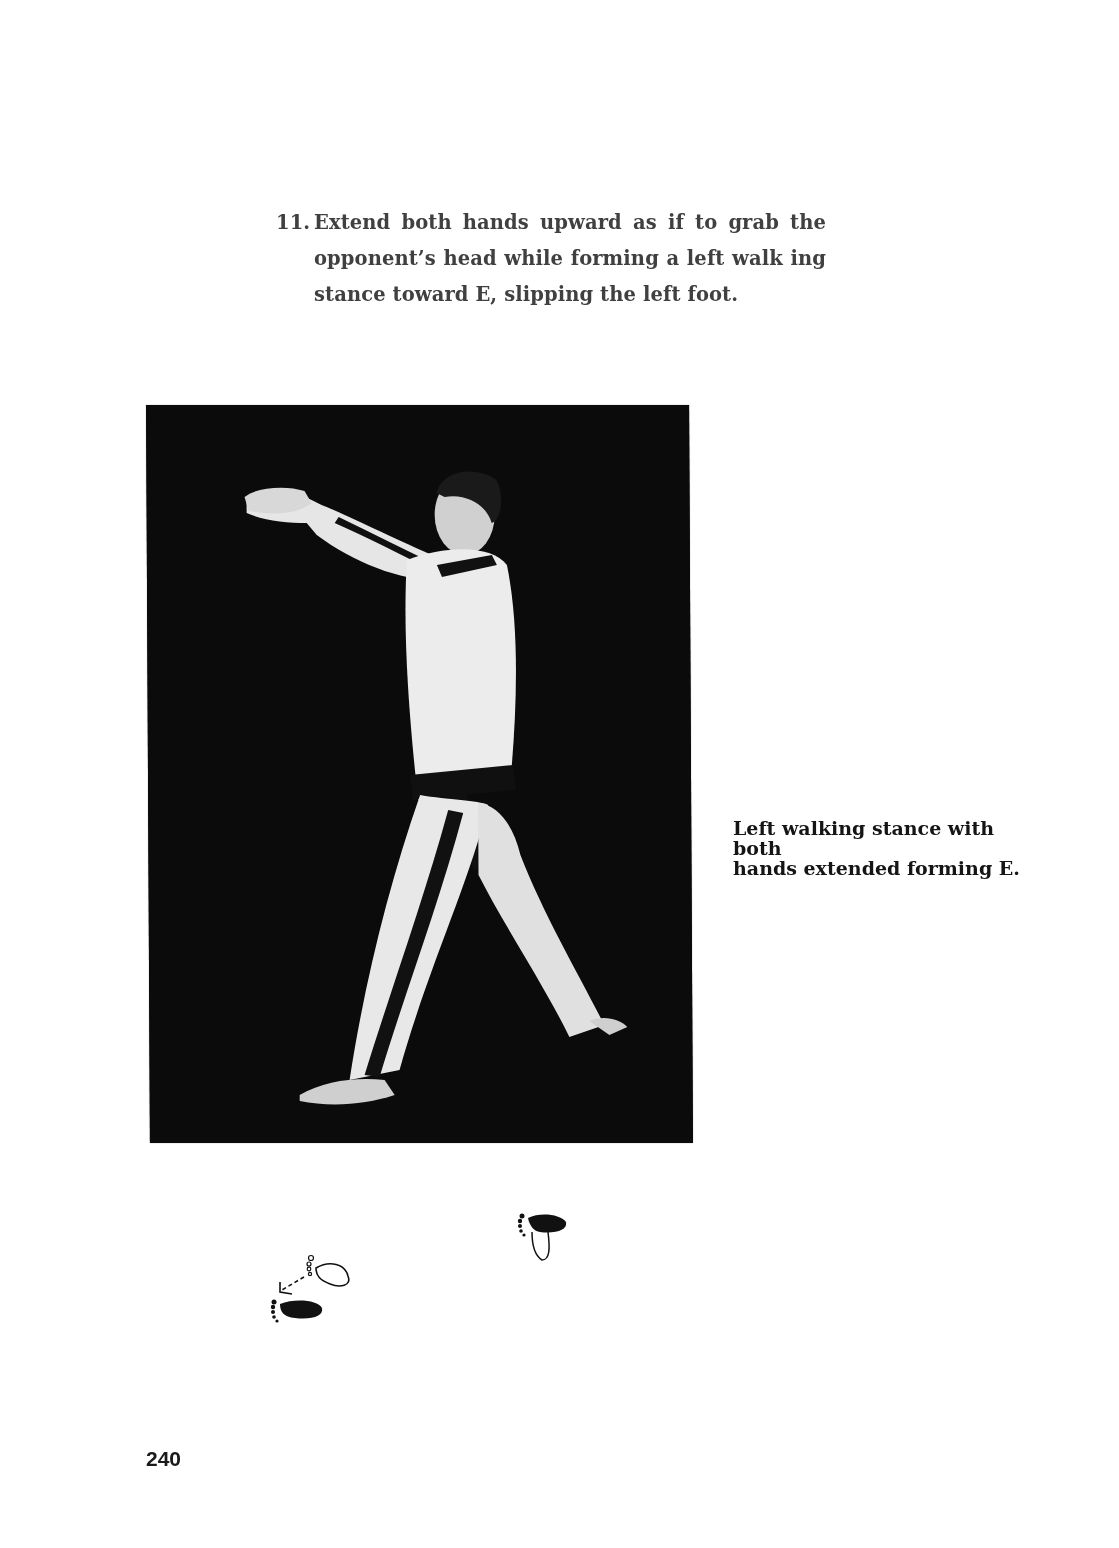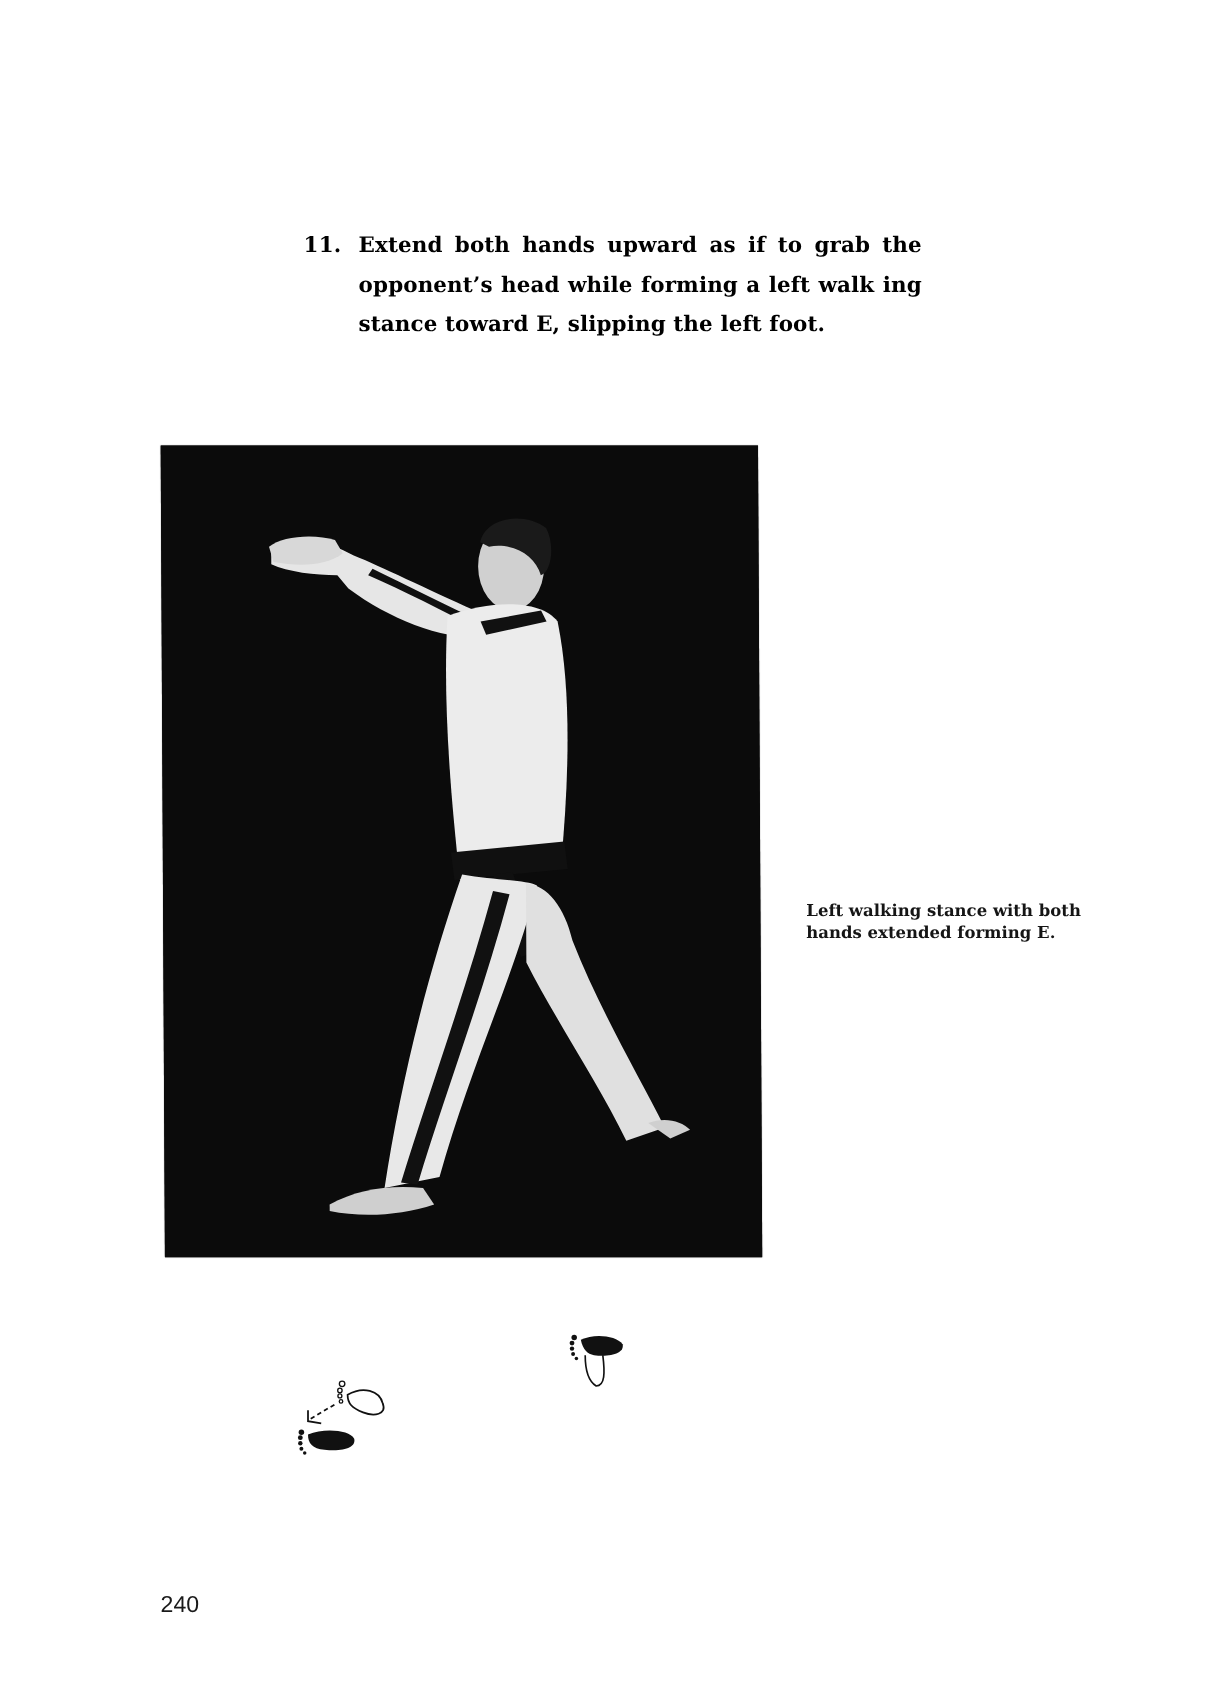--- a/index.html
+++ b/index.html
@@ -17,31 +17,31 @@
     }
     .instruction {
       position: absolute;
       left: 276px;
       top: 205px;
       width: 580px;
       font-family: "DejaVu Serif", serif;
       font-weight: bold;
       font-size: 19.5px;
       line-height: 36px;
-      color: #000000;
+      color: #404040;
       letter-spacing: 0.1px;
     }
     .instruction .num {
       position: absolute;
       left: 0;
       top: 0;
     }
     .instruction .text {
       display: block;
-      margin-left: 50px;
+      margin-left: 38px;
       text-align: justify;
       text-align-last: left;
       width: 512px;
     }
     .photo {
       position: absolute;
       left: 148px;
       top: 405px;
       width: 543px;
       height: 738px;
@@ -55,42 +55,42 @@
       height: 100%;
       display: block;
     }
     .caption {
       position: absolute;
       left: 733px;
       top: 818px;
       width: 300px;
       font-family: "DejaVu Serif", serif;
       font-weight: bold;
-      font-size: 15px;
+      font-size: 19px;
       line-height: 20px;
       color: #151515;
     }
     .footprints {
       position: absolute;
       left: 250px;
       top: 1200px;
       width: 350px;
       height: 140px;
     }
     .footprints svg {
       width: 100%;
       height: 100%;
       display: block;
     }
     .page-number {
       position: absolute;
       left: 146px;
       top: 1447px;
       font-family: "Liberation Sans", "DejaVu Sans", sans-serif;
-      font-weight: normal;
+      font-weight: bold;
       font-size: 21px;
       color: #1a1a1a;
     }
   </style>
 </head>
 <body>
 
 <div class="instruction">
   <span class="num">11.</span>
   <span class="text">Extend both hands upward as if to grab the opponent’s head while forming a left walk ing stance toward E, slipping the left foot.</span>

